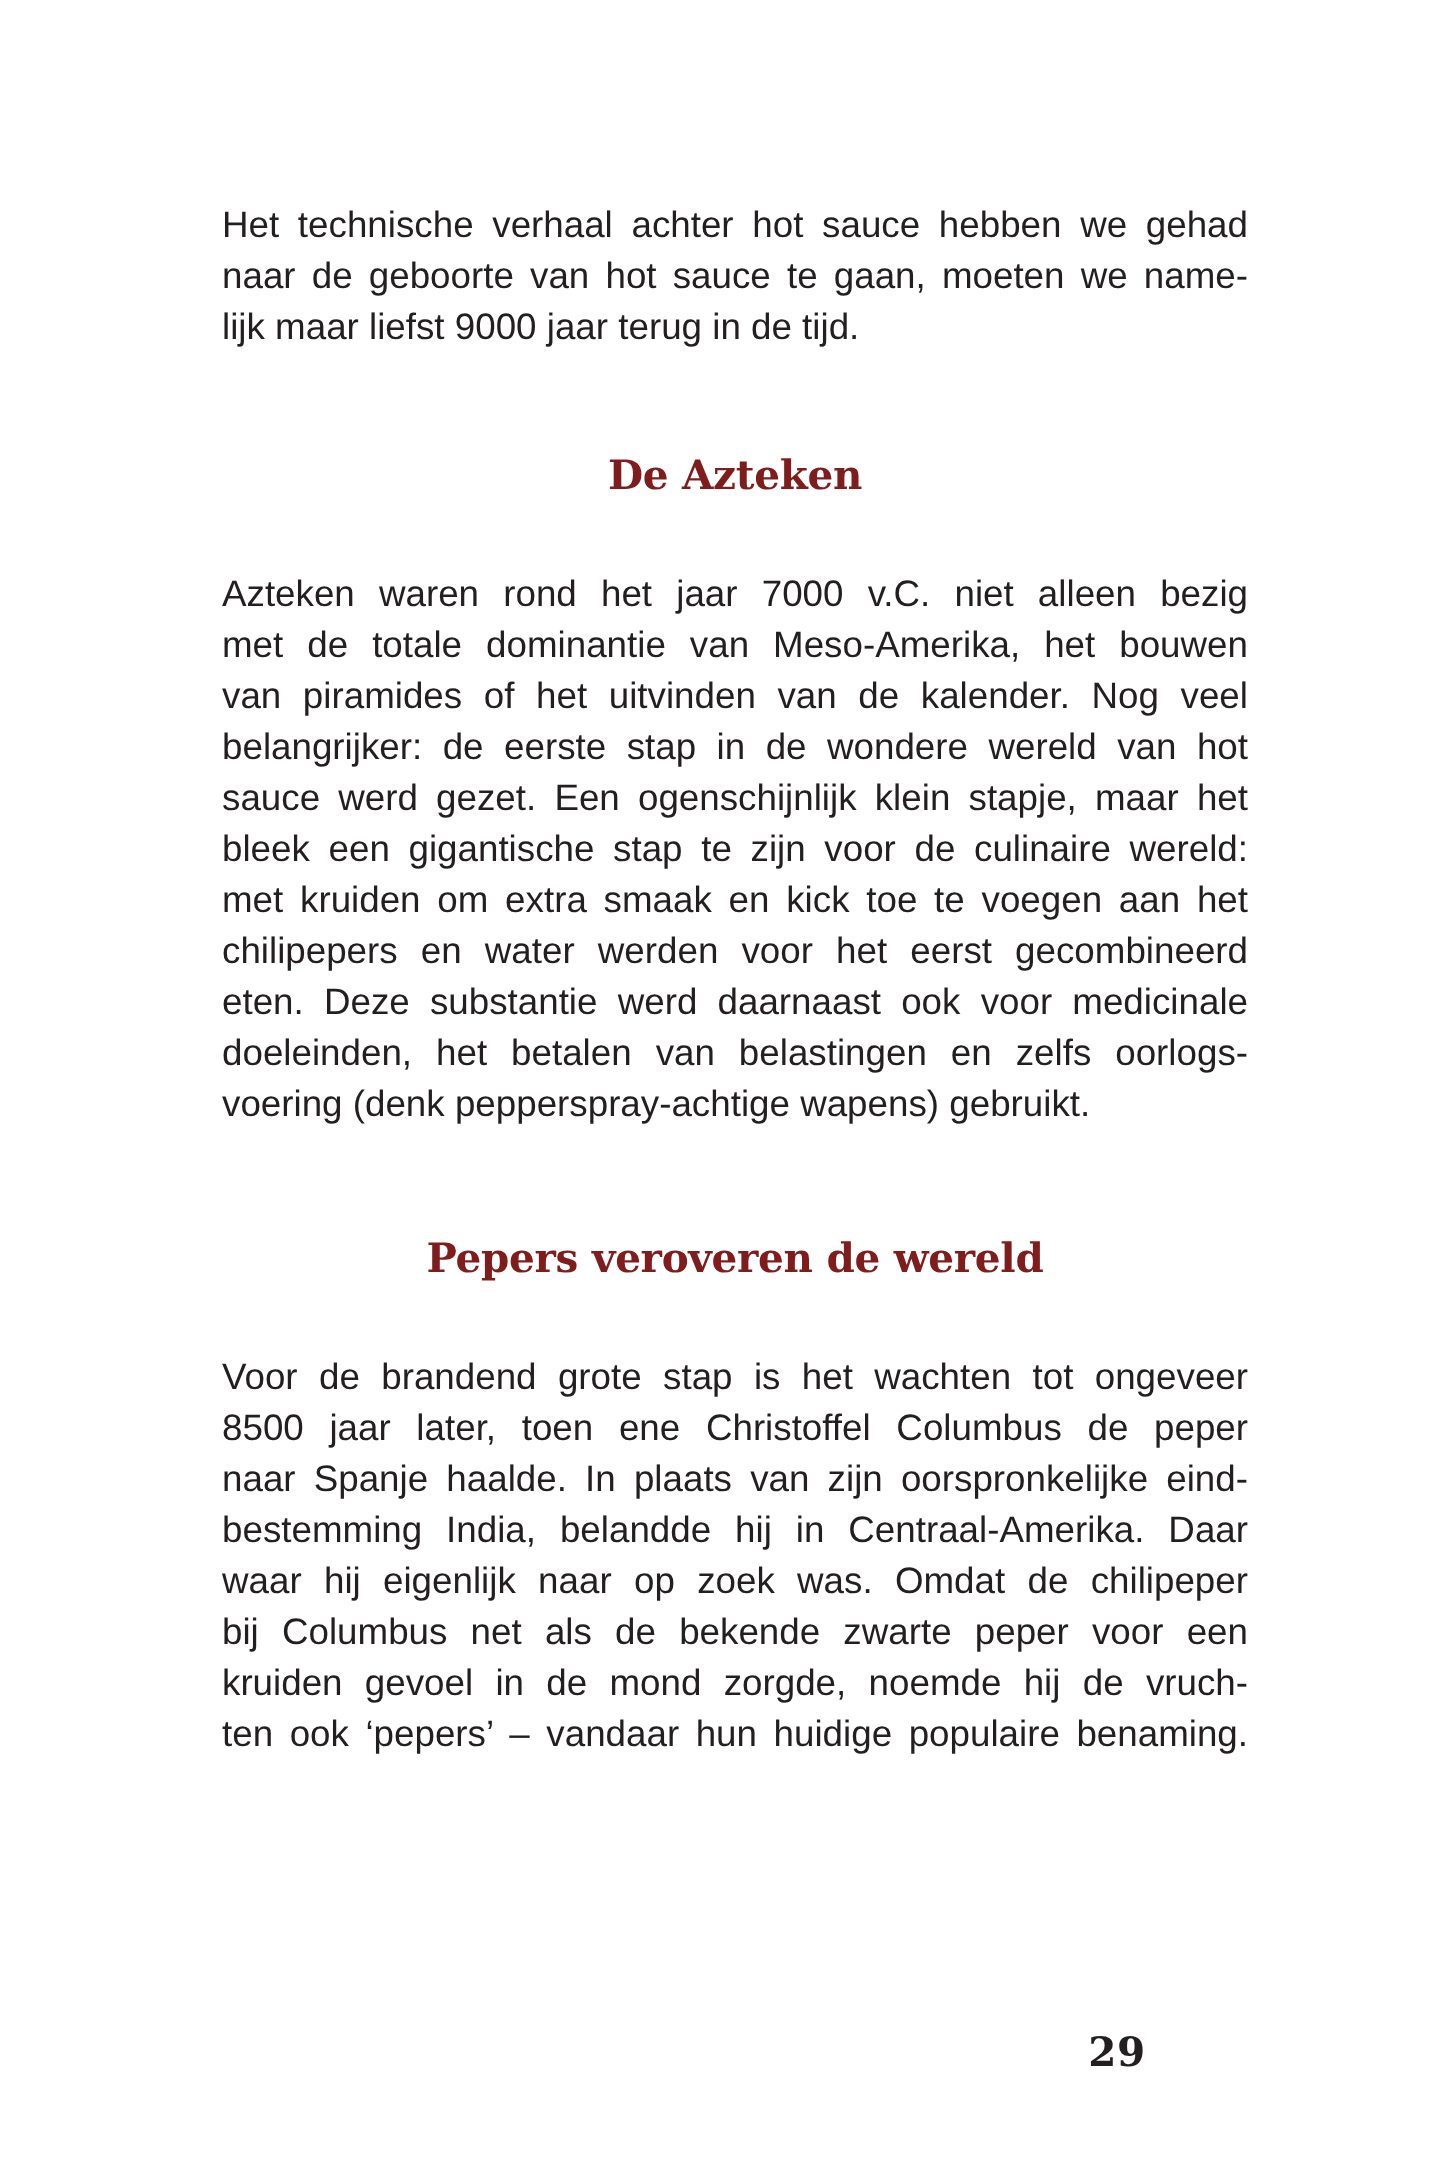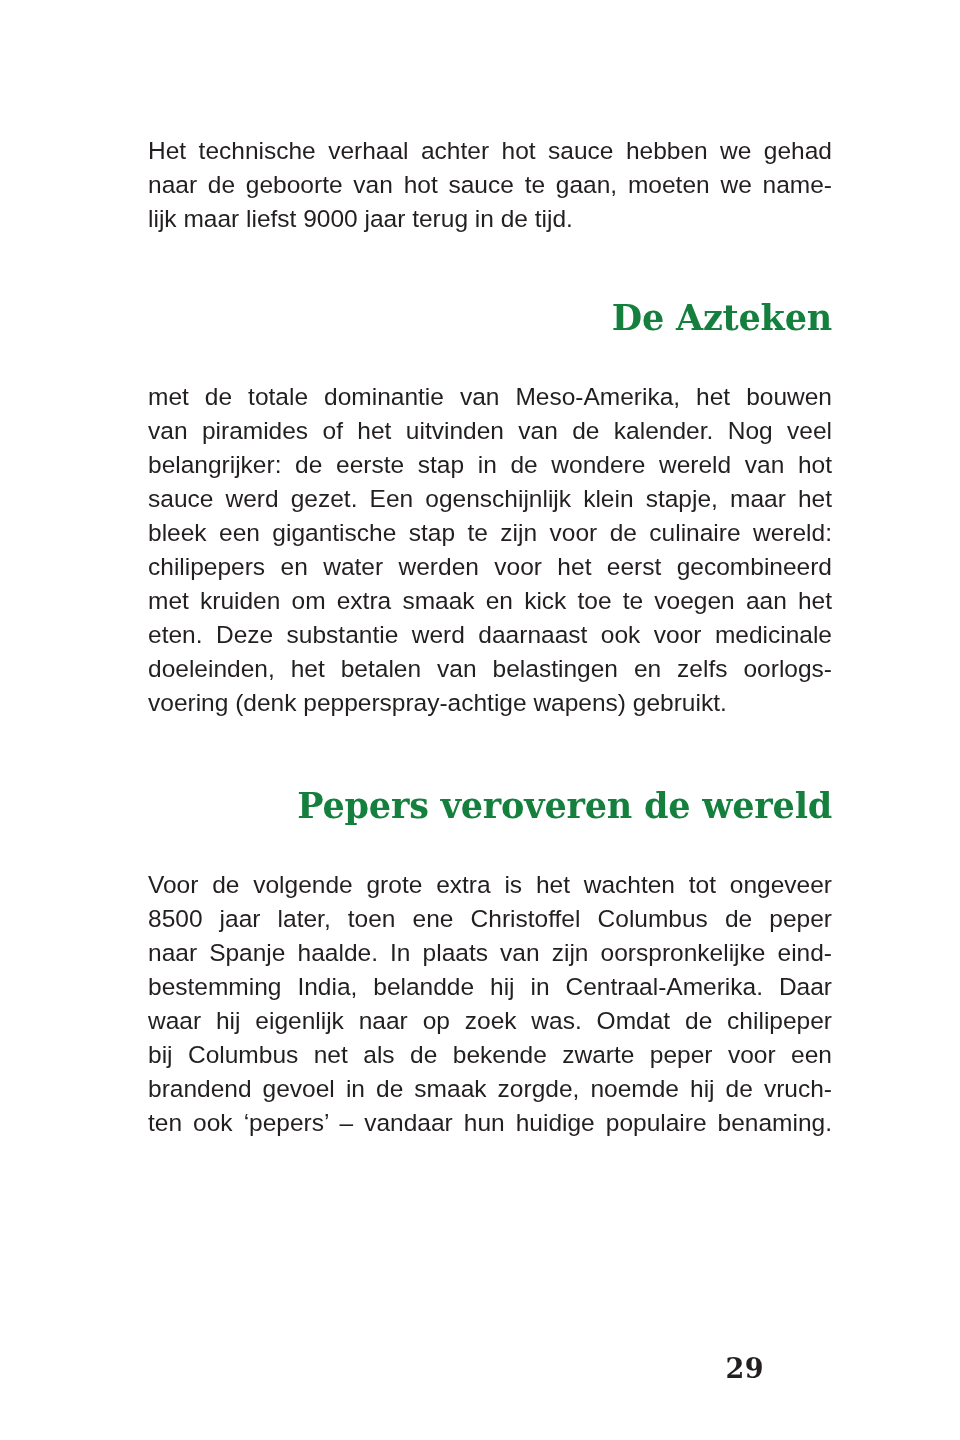--- a/index.html
+++ b/index.html
@@ -22,25 +22,25 @@
   .content {
     position: absolute;
     left: 148px;
     top: 134px;
     width: 684px;
   }
   h2.section-heading {
     margin: 0;
     font-family: "DejaVu Serif", "Liberation Serif", serif;
     font-weight: 700;
-    color: #15803d;
-    font-size: 35px;
+    color: #7f1d1d;
+    font-size: 27px;
     line-height: 40px;
     letter-spacing: -0.2px;
-    text-align: right;
+    text-align: center;
   }
   .gap-para-to-heading { height: 62px; }
   .gap-heading-to-para { height: 42px; }
   .gap-para-to-heading-2 { height: 66px; }
   .gap-heading-to-para-2 { height: 42px; }
 
   .page-number {
     position: absolute;
     right: 128px;
     bottom: 58px;
@@ -82,46 +82,47 @@
       <span class="jline end">lijk maar liefst 9000 jaar terug in de tijd.</span>
     </div>
 
     <div class="gap-para-to-heading"></div>
 
     <h2 class="section-heading">De Azteken</h2>
 
     <div class="gap-heading-to-para"></div>
 
     <div class="para-block">
+      <span class="jline">Azteken waren rond het jaar 7000 v.C. niet alleen bezig</span>
       <span class="jline">met de totale dominantie van Meso-Amerika, het bouwen</span>
       <span class="jline">van piramides of het uitvinden van de kalender. Nog veel</span>
       <span class="jline">belangrijker: de eerste stap in de wondere wereld van hot</span>
       <span class="jline">sauce werd gezet. Een ogenschijnlijk klein stapje, maar het</span>
       <span class="jline">bleek een gigantische stap te zijn voor de culinaire wereld:</span>
+      <span class="jline">met kruiden om extra smaak en kick toe te voegen aan het</span>
       <span class="jline">chilipepers en water werden voor het eerst gecombineerd</span>
-      <span class="jline">met kruiden om extra smaak en kick toe te voegen aan het</span>
       <span class="jline">eten. Deze substantie werd daarnaast ook voor medicinale</span>
       <span class="jline">doeleinden, het betalen van belastingen en zelfs oorlogs-</span>
       <span class="jline end">voering (denk pepperspray-achtige wapens) gebruikt.</span>
     </div>
 
     <div class="gap-para-to-heading-2"></div>
 
     <h2 class="section-heading">Pepers veroveren de wereld</h2>
 
     <div class="gap-heading-to-para-2"></div>
 
     <div class="para-block">
-      <span class="jline">Voor de volgende grote extra is het wachten tot ongeveer</span>
+      <span class="jline">Voor de brandend grote stap is het wachten tot ongeveer</span>
       <span class="jline">8500 jaar later, toen ene Christoffel Columbus de peper</span>
       <span class="jline">naar Spanje haalde. In plaats van zijn oorspronkelijke eind-</span>
       <span class="jline">bestemming India, belandde hij in Centraal-Amerika. Daar</span>
       <span class="jline">waar hij eigenlijk naar op zoek was. Omdat de chilipeper</span>
       <span class="jline">bij Columbus net als de bekende zwarte peper voor een</span>
-      <span class="jline">brandend gevoel in de smaak zorgde, noemde hij de vruch-</span>
+      <span class="jline">kruiden gevoel in de mond zorgde, noemde hij de vruch-</span>
       <span class="jline">ten ook ‘pepers’ – vandaar hun huidige populaire benaming.</span>
     </div>
 
   </div>
 
   <div class="page-number">29</div>
 
 </div>
 
 </body></html>

